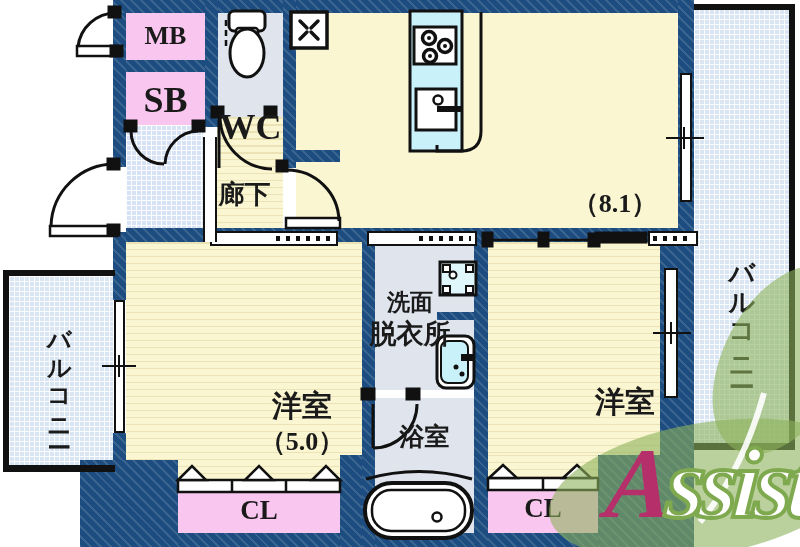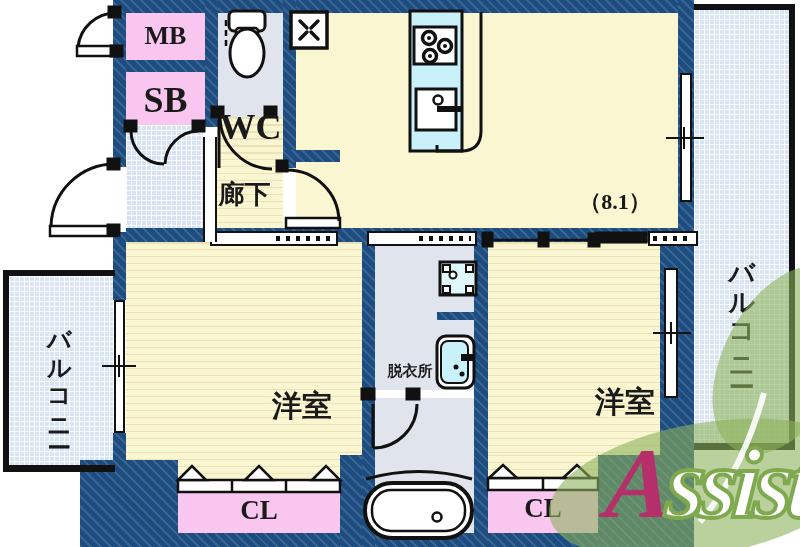--- a/index.html
+++ b/index.html
@@ -230,23 +230,26 @@
         <path d="M 653 333 H 691 M 671 322 V 344"></path>
         <path d="M 102 366 H 136 M 119 355 V 377"></path>
       </g>
     </g>
   </svg>
 
   <div class="label" style="left:126px;top:22px;width:79px;font-size:26px;">MB</div>
   <div class="label" style="left:126px;top:82px;width:79px;font-size:36px;">SB</div>
   <div class="label" style="left:218px;top:80px;width:65px;font-size:36px;margin-top:29px;">WC</div>
   <div class="label" style="left:217px;top:181px;width:55px;font-size:26px;">廊下</div>
-  <div class="label" style="left:555px;top:190px;width:120px;font-size:22px;">（8.1）</div>
-  <div class="label" style="left:365px;top:320px;width:90px;font-size:15px;margin-top:44px;">脱衣所</div>
+  <div class="label" style="left:555px;top:190px;width:120px;font-size:26px;">（8.1）</div>
+  <div class="label" style="left:370px;top:291px;width:80px;font-size:23px;">洗面</div>
+  <div class="label" style="left:365px;top:320px;width:90px;font-size:27px;">脱衣所</div>
+  <div class="label" style="left:375px;top:424px;width:99px;font-size:25px;">浴室</div>
   <div class="label" style="left:240px;top:390px;width:124px;font-size:30px;">洋室</div>
+  <div class="label" style="left:240px;top:428px;width:124px;font-size:26px;">（5.0）</div>
   <div class="label" style="left:560px;top:386px;width:130px;font-size:30px;">洋室</div>
   <div class="label" style="left:178px;top:496px;width:162px;font-size:27px;">CL</div>
   <div class="label" style="left:488px;top:494px;width:110px;font-size:27px;">CL</div>
   <div class="label vlabel" style="left:728px;top:175px;height:270px;font-size:26px;">バルコニー</div>
   <div class="label vlabel" style="left:46px;top:293px;height:165px;font-size:24px;">バルコニー</div>
 
   <svg class="leaves" width="800" height="547" viewBox="0 0 800 547">
     <ellipse cx="705" cy="489" rx="158" ry="66" transform="rotate(-10 705 489)" fill="rgba(141,179,92,0.60)"></ellipse>
     <ellipse cx="784" cy="360" rx="102" ry="60" transform="rotate(-62 784 360)" fill="rgba(141,179,92,0.60)"></ellipse>
     <path d="M 700 522 Q 742 472 764 393" stroke="rgba(255,255,255,0.9)" stroke-width="6" fill="none"></path>

